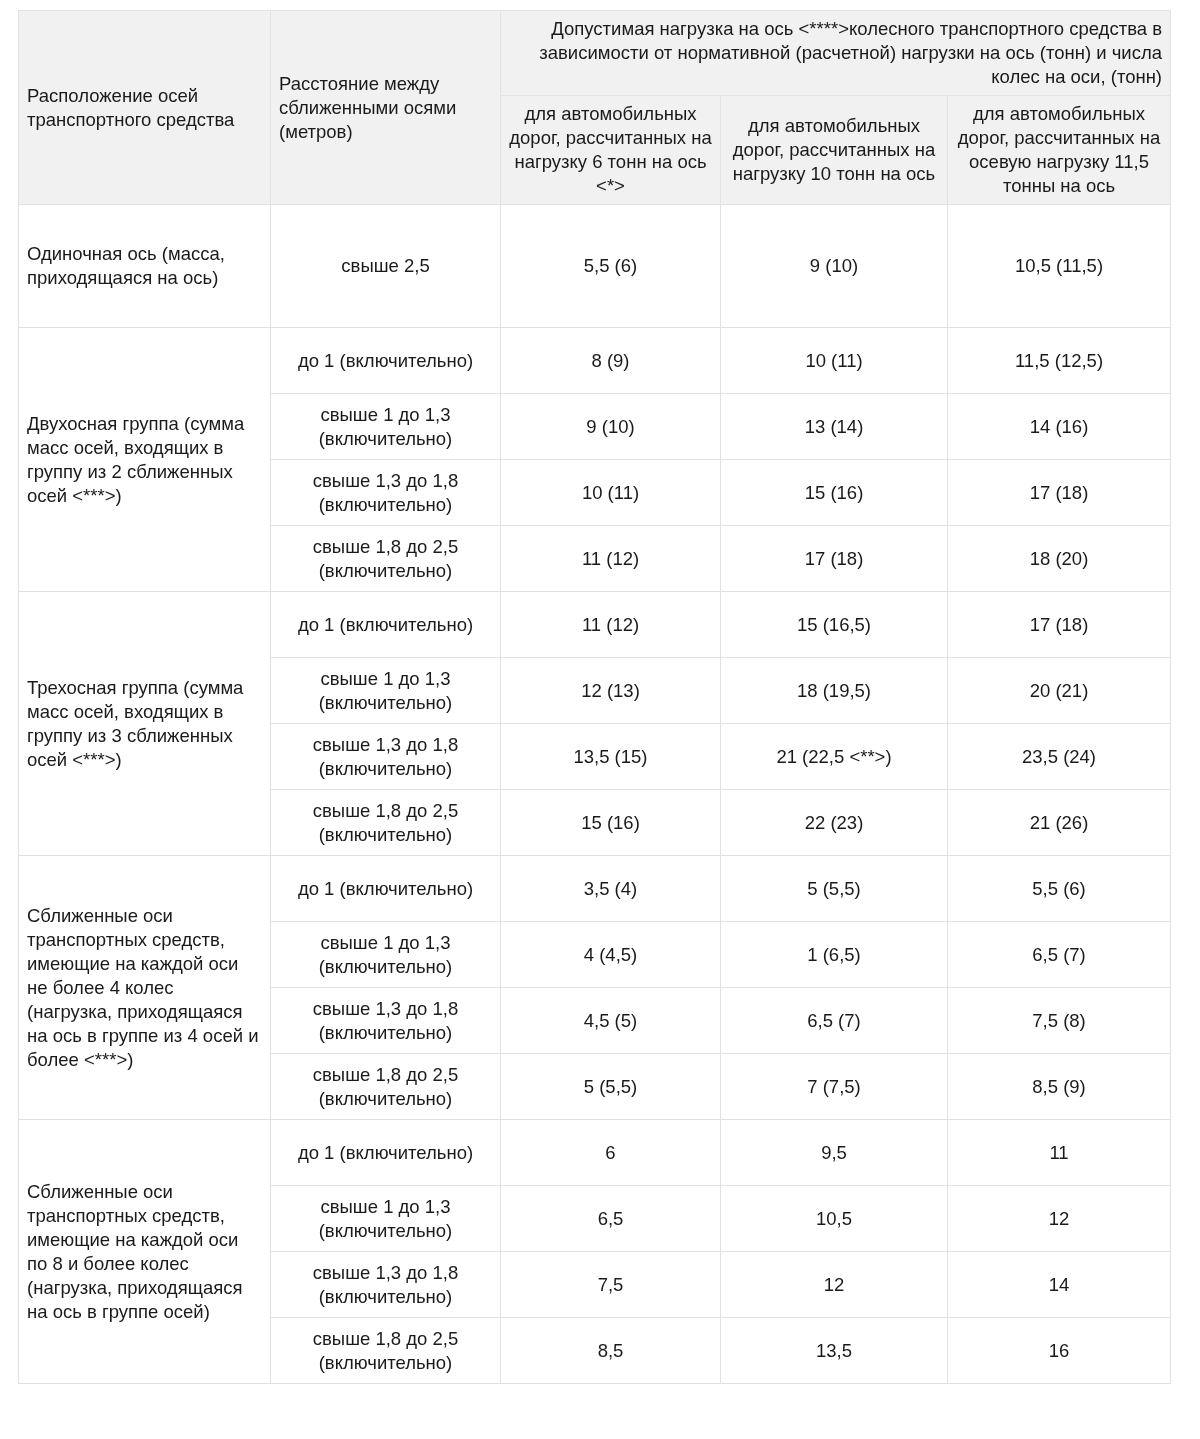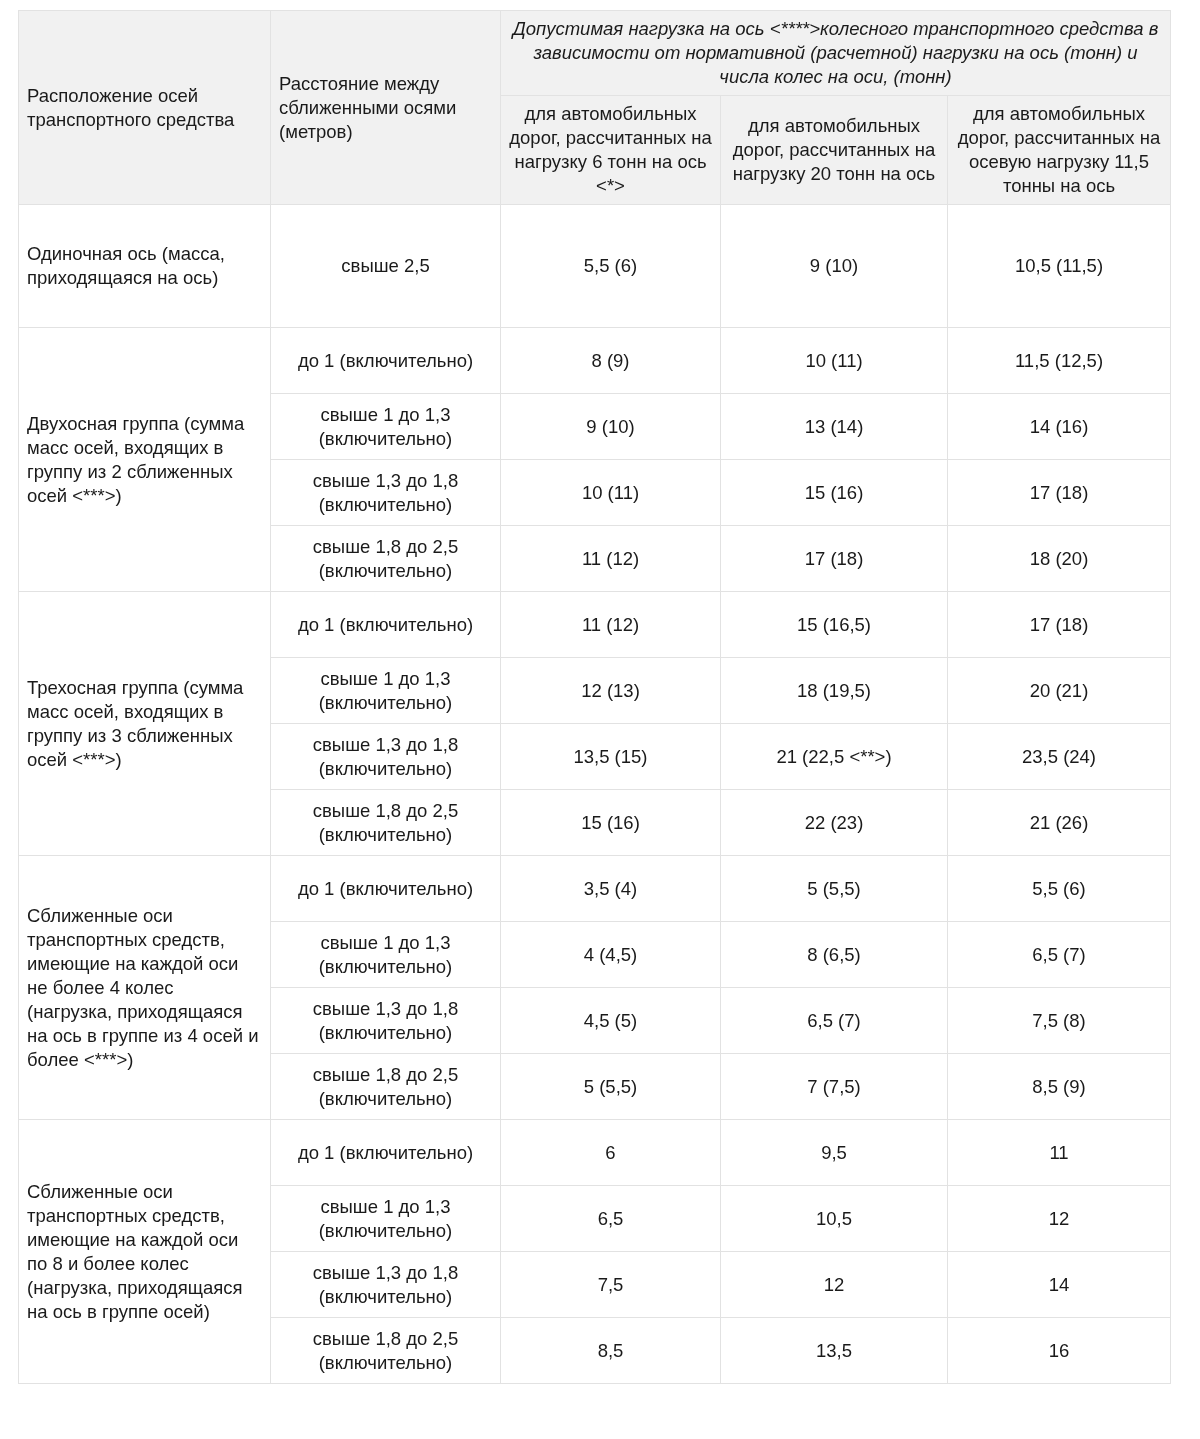--- a/index.html
+++ b/index.html
@@ -50,23 +50,22 @@
     font-weight: bold;
     font-size: 18.5px;
     line-height: 1.32;
     text-align: left;
     padding-left: 12px;
   }
   .hdr-span {
     font-weight: bold;
     font-size: 19px;
     line-height: 1.33;
-    text-align: center;
+    text-align: right;
     padding: 10px 14px;
-    font-style: italic;
   }
   .hdr-sub {
     font-weight: normal;
     font-size: 18.5px;
     line-height: 1.33;
     text-align: center;
     padding: 8px 12px 10px 12px;
   }
 
   
@@ -110,21 +109,21 @@
       <col class="c-v115">
     </colgroup>
     <thead>
       <tr>
         <td class="hdr-strong" rowspan="2">Расположение осей транспортного средства</td>
         <td class="hdr-strong" rowspan="2">Расстояние между сближенными осями (метров)</td>
         <td class="hdr-span" colspan="3">Допустимая нагрузка на ось &lt;****&gt;колесного транспортного средства в зависимости от нормативной (расчетной) нагрузки на ось (тонн) и числа колес на оси, (тонн)</td>
       </tr>
       <tr>
         <td class="hdr-sub">для автомобильных дорог, рассчитанных на нагрузку 6 тонн на ось &lt;*&gt;</td>
-        <td class="hdr-sub">для автомобильных дорог, рассчитанных на нагрузку 20 тонн на ось</td>
+        <td class="hdr-sub">для автомобильных дорог, рассчитанных на нагрузку 10 тонн на ось</td>
         <td class="hdr-sub">для автомобильных дорог, рассчитанных на осевую нагрузку 11,5 тонны на ось</td>
       </tr>
     </thead>
     <tbody id="table-body">
         <tr class="single-row group-start">
           <td class="rowhead" rowspan="1">Одиночная ось (масса, приходящаяся на ось)</td>
           <td class="dist">свыше 2,5</td>
           <td class="val">5,5 (6)</td>
           <td class="val">9 (10)</td>
           <td class="val">10,5 (11,5)</td>
@@ -182,21 +181,21 @@
         <tr class="data-row group-start">
           <td class="rowhead" rowspan="4">Сближенные оси транспортных средств, имеющие на каждой оси не более 4 колес (нагрузка, приходящаяся на ось в группе из 4 осей и более &lt;***&gt;)</td>
           <td class="dist">до 1 (включительно)</td>
           <td class="val">3,5 (4)</td>
           <td class="val">5 (5,5)</td>
           <td class="val">5,5 (6)</td>
         </tr>
         <tr class="data-row">
           <td class="dist">свыше 1 до 1,3 (включительно)</td>
           <td class="val">4 (4,5)</td>
-          <td class="val">8 (6,5)</td>
+          <td class="val">1 (6,5)</td>
           <td class="val">6,5 (7)</td>
         </tr>
         <tr class="data-row">
           <td class="dist">свыше 1,3 до 1,8 (включительно)</td>
           <td class="val">4,5 (5)</td>
           <td class="val">6,5 (7)</td>
           <td class="val">7,5 (8)</td>
         </tr>
         <tr class="data-row">
           <td class="dist">свыше 1,8 до 2,5 (включительно)</td>

